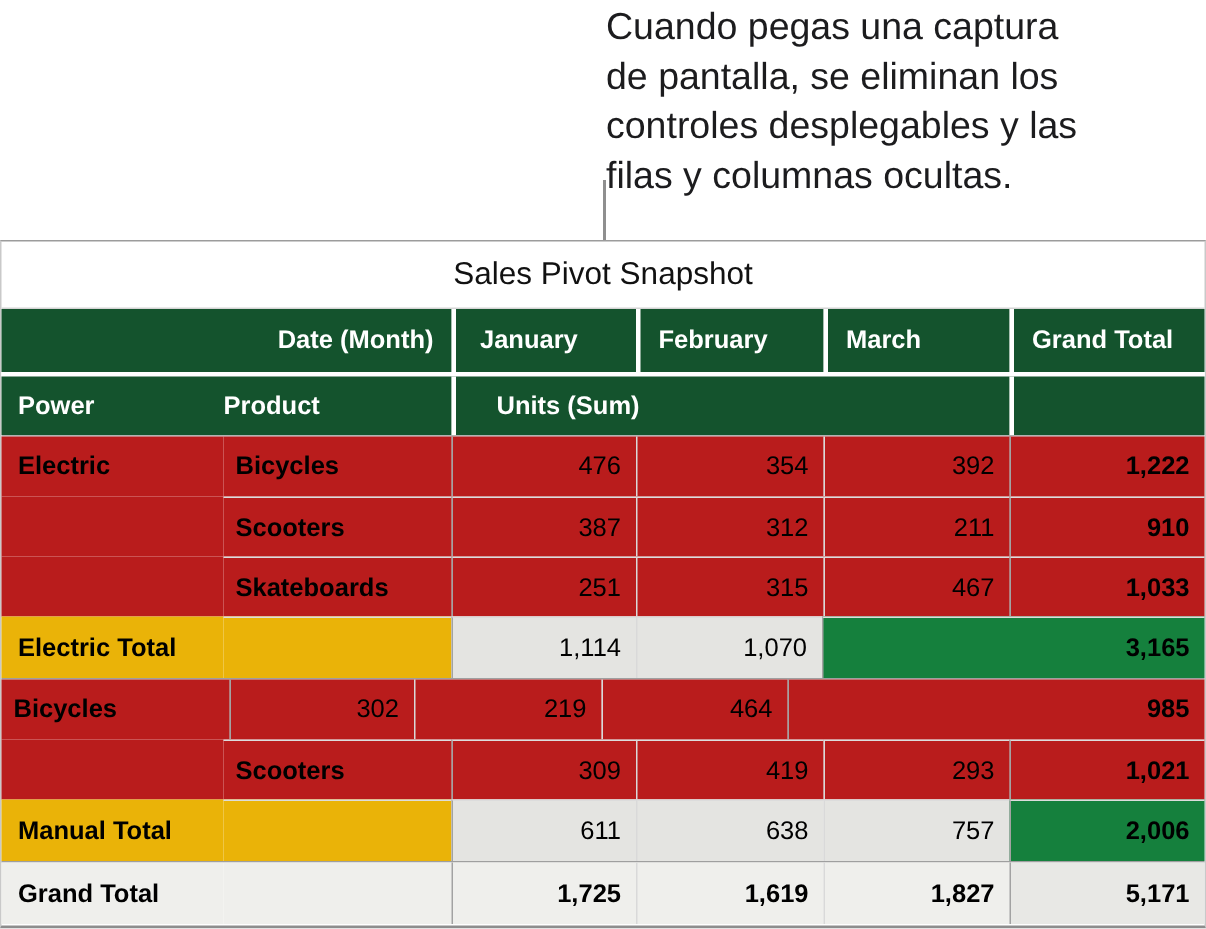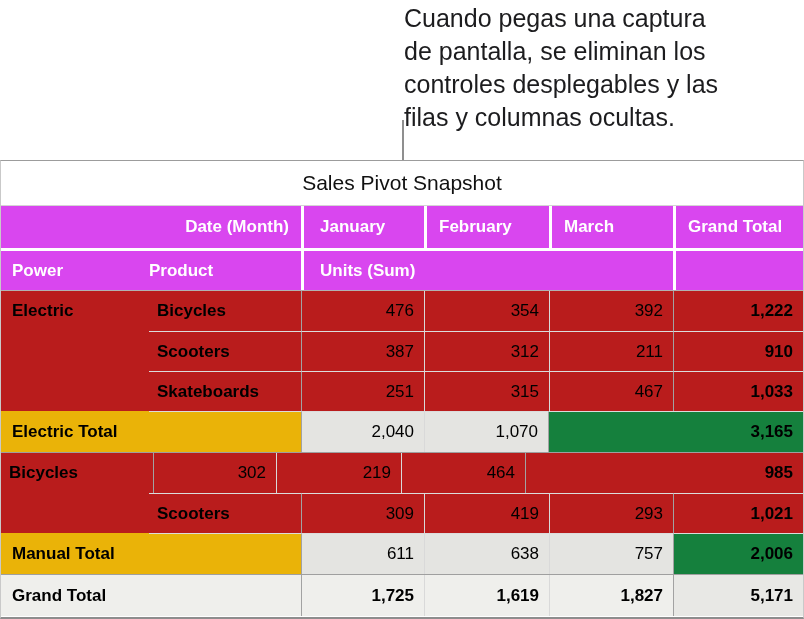--- a/index.html
+++ b/index.html
@@ -35,32 +35,32 @@
     font-size:21px;color:#111;border-bottom:1px solid #d4d4d4;
   }
 
   
   .hdr{background:#fff;border-bottom:1px solid #b2b2b2;}
   .hrow{display:flex;color:#fff;font-weight:bold;}
   .hrow1{height:42px;}
   .hgap{height:3px;background:#fff;}
   .hrow2{height:39px;}
   .hcell{
-    box-sizing:border-box;background:#d946ef;height:100%;
+    box-sizing:border-box;background:#14532d;height:100%;
     display:flex;align-items:center;
   }
   .hsep{border-left:3px solid #ffffff;}
   .h-date{width:300px;justify-content:flex-end;padding-right:12px;}
   .h-jan{width:123px;padding-left:16px;}
   .h-feb{width:125px;padding-left:12px;}
   .h-mar{width:124px;padding-left:12px;}
   .h-gt{flex:1;padding-left:12px;}
   .h-powprod{width:300px;}
   .h-pow{width:148px;padding-left:11px;box-sizing:border-box;}
-  .h-units{width:372px;padding-left:16px;}
+  .h-units{width:372px;padding-left:27px;}
   .h-gt-empty{flex:1;}
 
   
   .row{display:flex;height:40px;}
   .cell{
     box-sizing:border-box;height:100%;display:flex;align-items:center;
     background:#b91c1c;
   }
   .c1{width:148px;padding-left:11px;}
   .c2{width:152px;padding-left:8px;}
@@ -144,21 +144,21 @@
     <div class="cell c2 lbl bt">Skateboards</div>
     <div class="cell c3 num bt">251</div>
     <div class="cell c4 num bt">315</div>
     <div class="cell c5 num bt">467</div>
     <div class="cell c6 num bt">1,033</div>
   </div>
 
   <div class="row r-sub">
     <div class="cell c1">Electric Total</div>
     <div class="cell c2 bt"></div>
-    <div class="cell c3 num bt">2,040</div>
+    <div class="cell c3 num bt">1,114</div>
     <div class="cell c5 num bt">1,070</div>
     <div class="cell c6 num bt">3,165</div>
   </div>
 
   <div class="row sect">
     <div class="cell c2 lbl">Bicycles</div>
     <div class="cell c3 num">302</div>
     <div class="cell c4 num">219</div>
     <div class="cell c5 num">464</div>
     <div class="cell c6 num">985</div>

